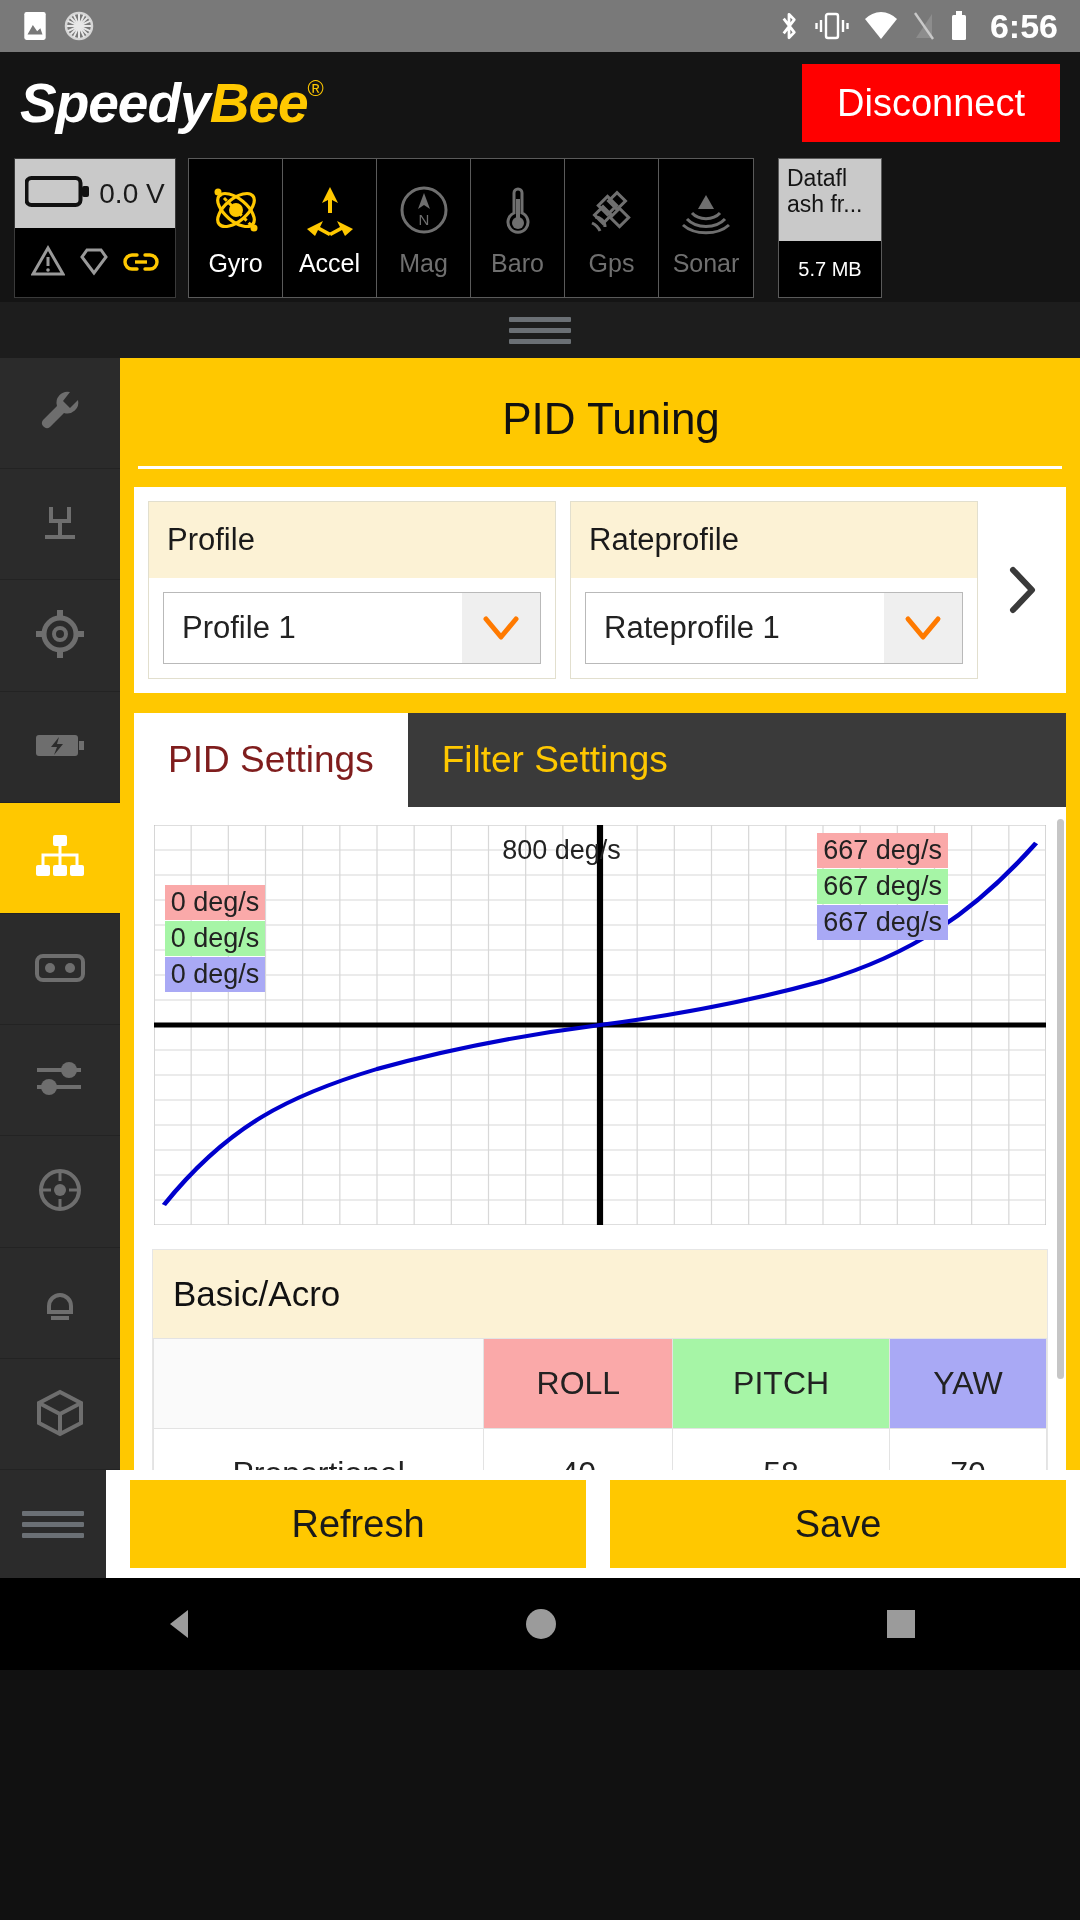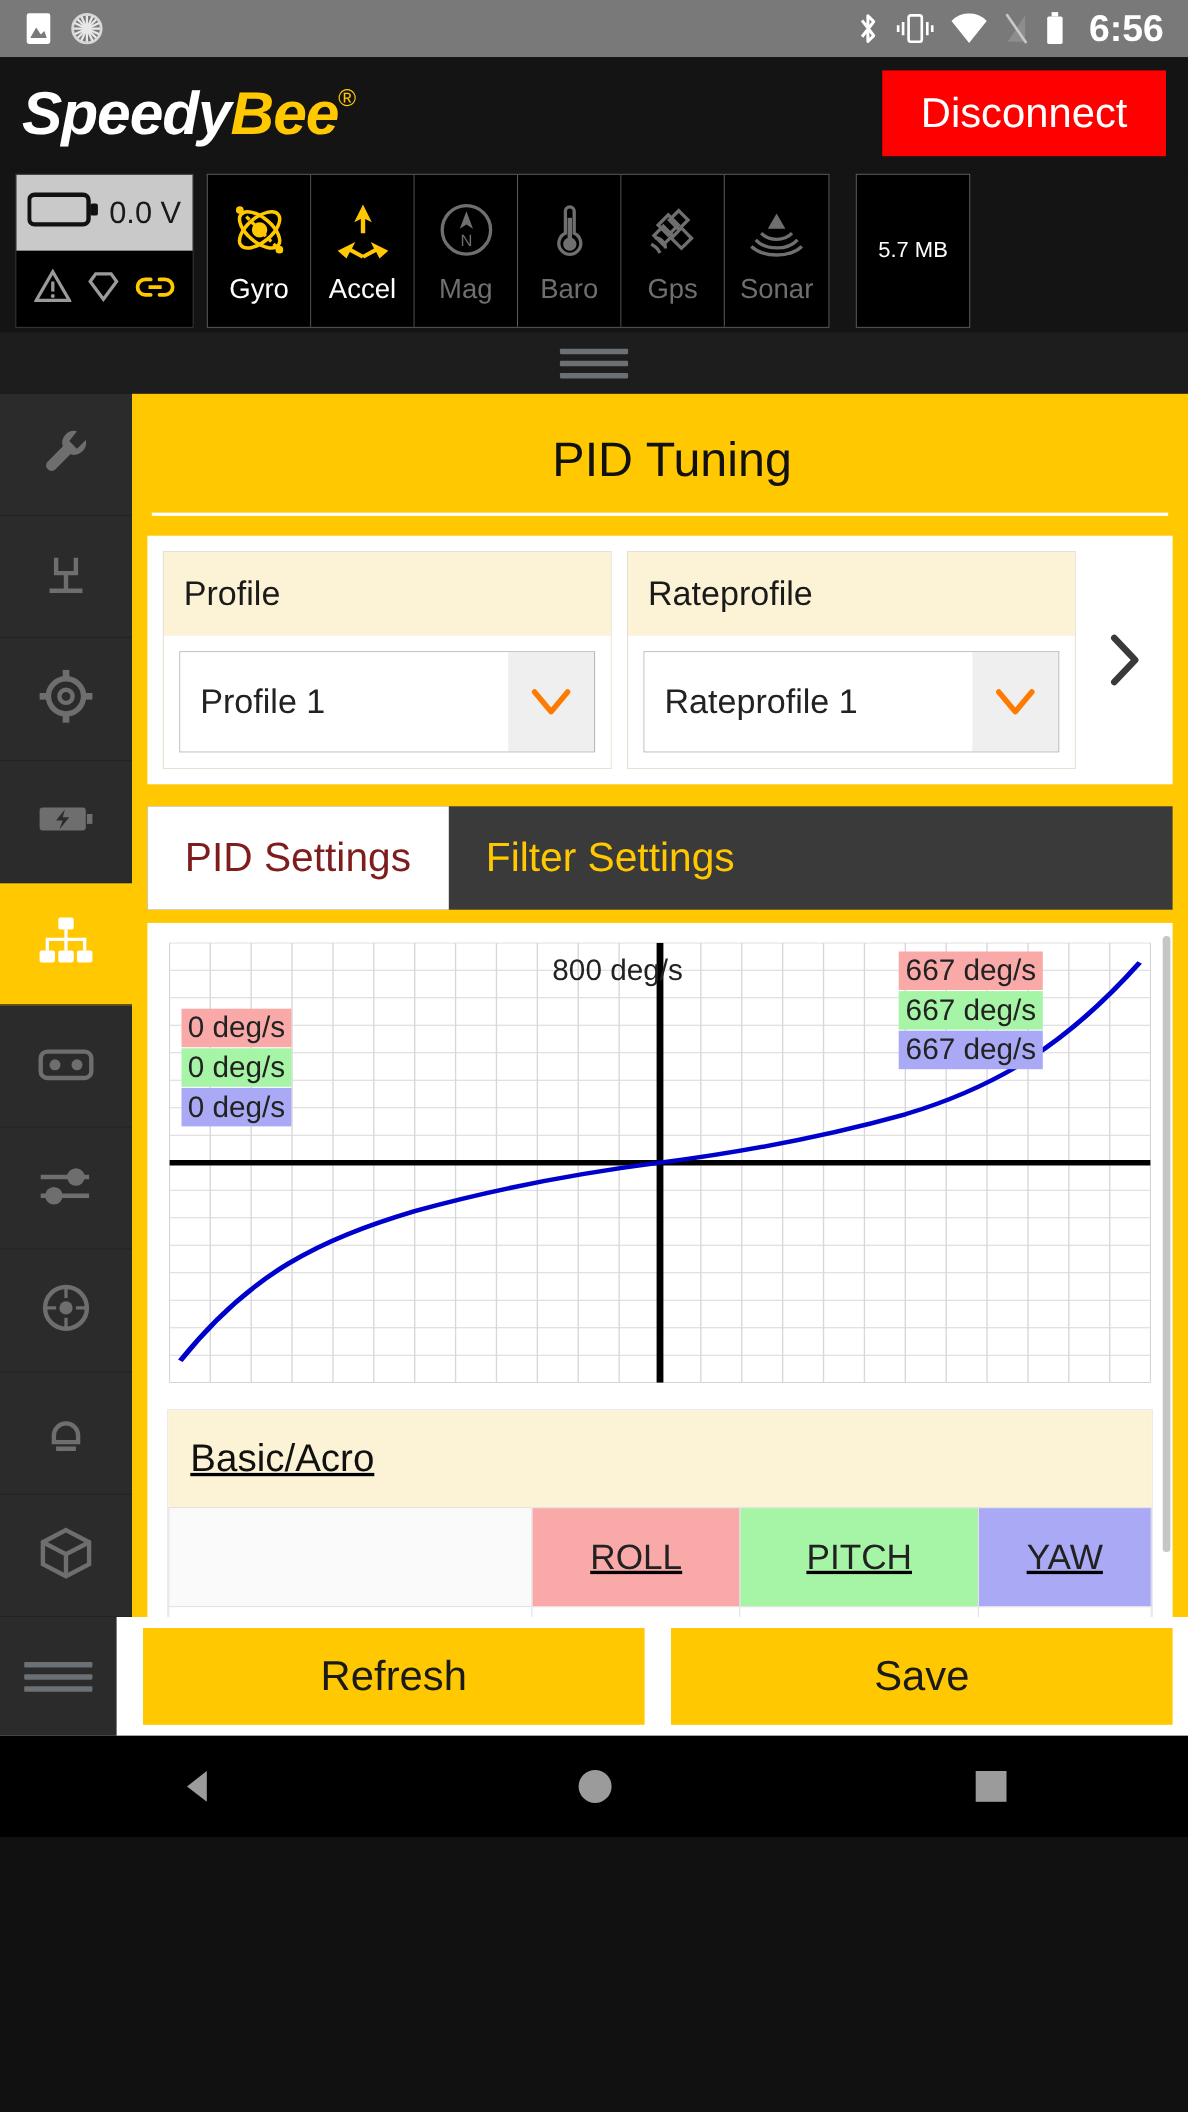--- a/index.html
+++ b/index.html
@@ -87,32 +87,32 @@
   .content { flex: 1; background: #FFC800; position: relative; overflow: hidden; }
 
   .page-title { font-size: 44px; color: #111; padding: 36px 0 22px 22px; text-align: center; }
   .title-rule { height: 3px; background: #fff; margin: 0 18px; }
 
   .profilecard { background: #fff; margin: 18px 14px 0 14px; padding: 14px;
                  display: flex; align-items: center; gap: 14px; }
   .pcol { flex: 1; border: 1px solid #e2dfce; }
   .pcol-head { background: #FCF2D5; font-size: 31px; color: #1a1a1a; padding: 20px 18px; }
   .pcol-body { padding: 14px; background: #fff; }
-  .select { display: flex; align-items: stretch; border: 1px solid #b9b9b9; height: 92px; }
+  .select { display: flex; align-items: stretch; border: 1px solid #b9b9b9; height: 72px; }
   .select-val { flex: 1; display: flex; align-items: center; padding-left: 18px;
                 font-size: 31px; color: #222; background: #fff; }
   .select-arrow { width: 78px; background: #efefef; display: flex; align-items: center;
                   justify-content: center; }
   .chev-next { width: 60px; display: flex; align-items: center; justify-content: center; }
 
   .tabs { display: flex; margin: 20px 14px 0 14px; background: #3a3a3a; }
   .tab { padding: 26px 34px; font-size: 37px; color: #FFC800; cursor: pointer; }
   .tab.active { background: #fff; color: #7f1d1d; }
 
-  .panel { background: #fff; margin: 12px 14px; height: 768px; position: relative; text-decoration: underline; }
+  .panel { background: #fff; margin: 0 14px; height: 768px; position: relative; }
 
   .chartwrap { padding: 18px 20px 10px 20px; }
   .chart { position: relative; width: 100%; height: 400px; }
 
   .tag { position: absolute; font-size: 27px; color: #222; padding: 2px 6px;
          white-space: nowrap; }
   .tag.red   { background: #FAA9A9; }
   .tag.green { background: #A6F5A6; }
   .tag.blue  { background: #A9A9F5; }
   .tag.plain { background: transparent; }
@@ -321,20 +321,21 @@
               <path d="M12 40 a23 17 0 0 0 38 0"></path>
               <path d="M8 46 a29 20 0 0 0 46 0"></path>
             </g>
           </svg>
         </span>
         <span class="sensor-label">Sonar</span>
       </div>
     </div>
 
     <div class="dataflash">
+      <div class="df-top">Datafl ash fr...</div>
       <div class="df-bot">5.7 MB</div>
     </div>
   </div>
 
   <div class="dragbar">
     <div class="hamburger">
       <div></div>
         <div></div>
         <div></div>
     </div>

